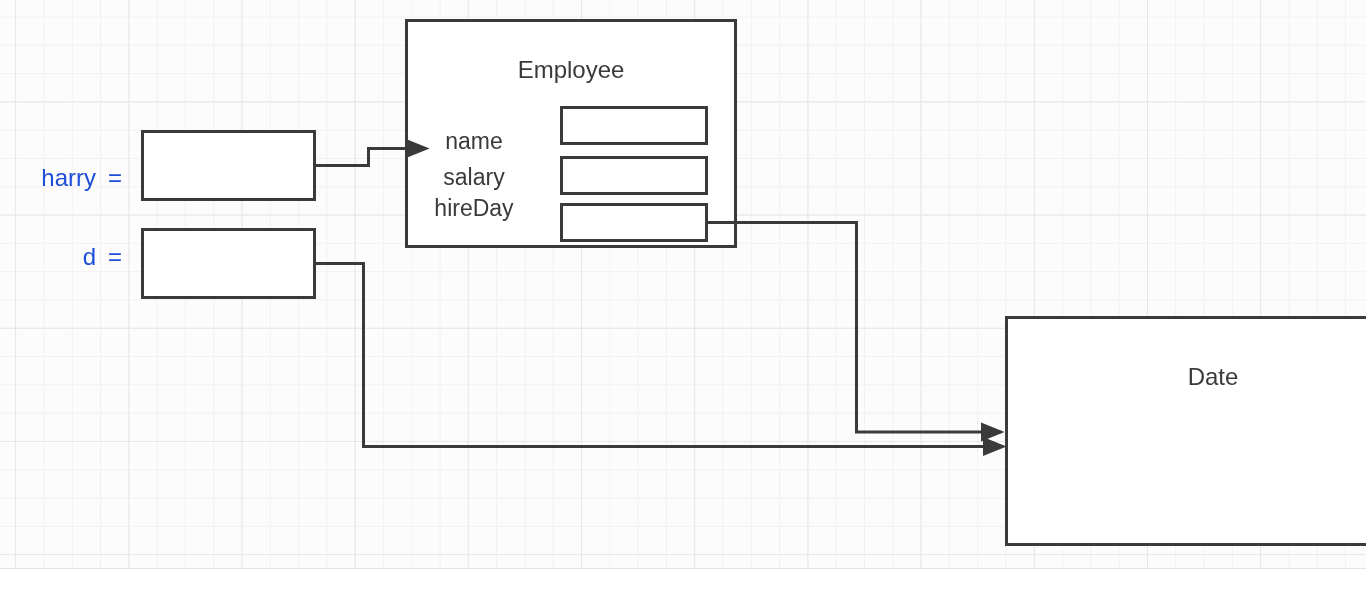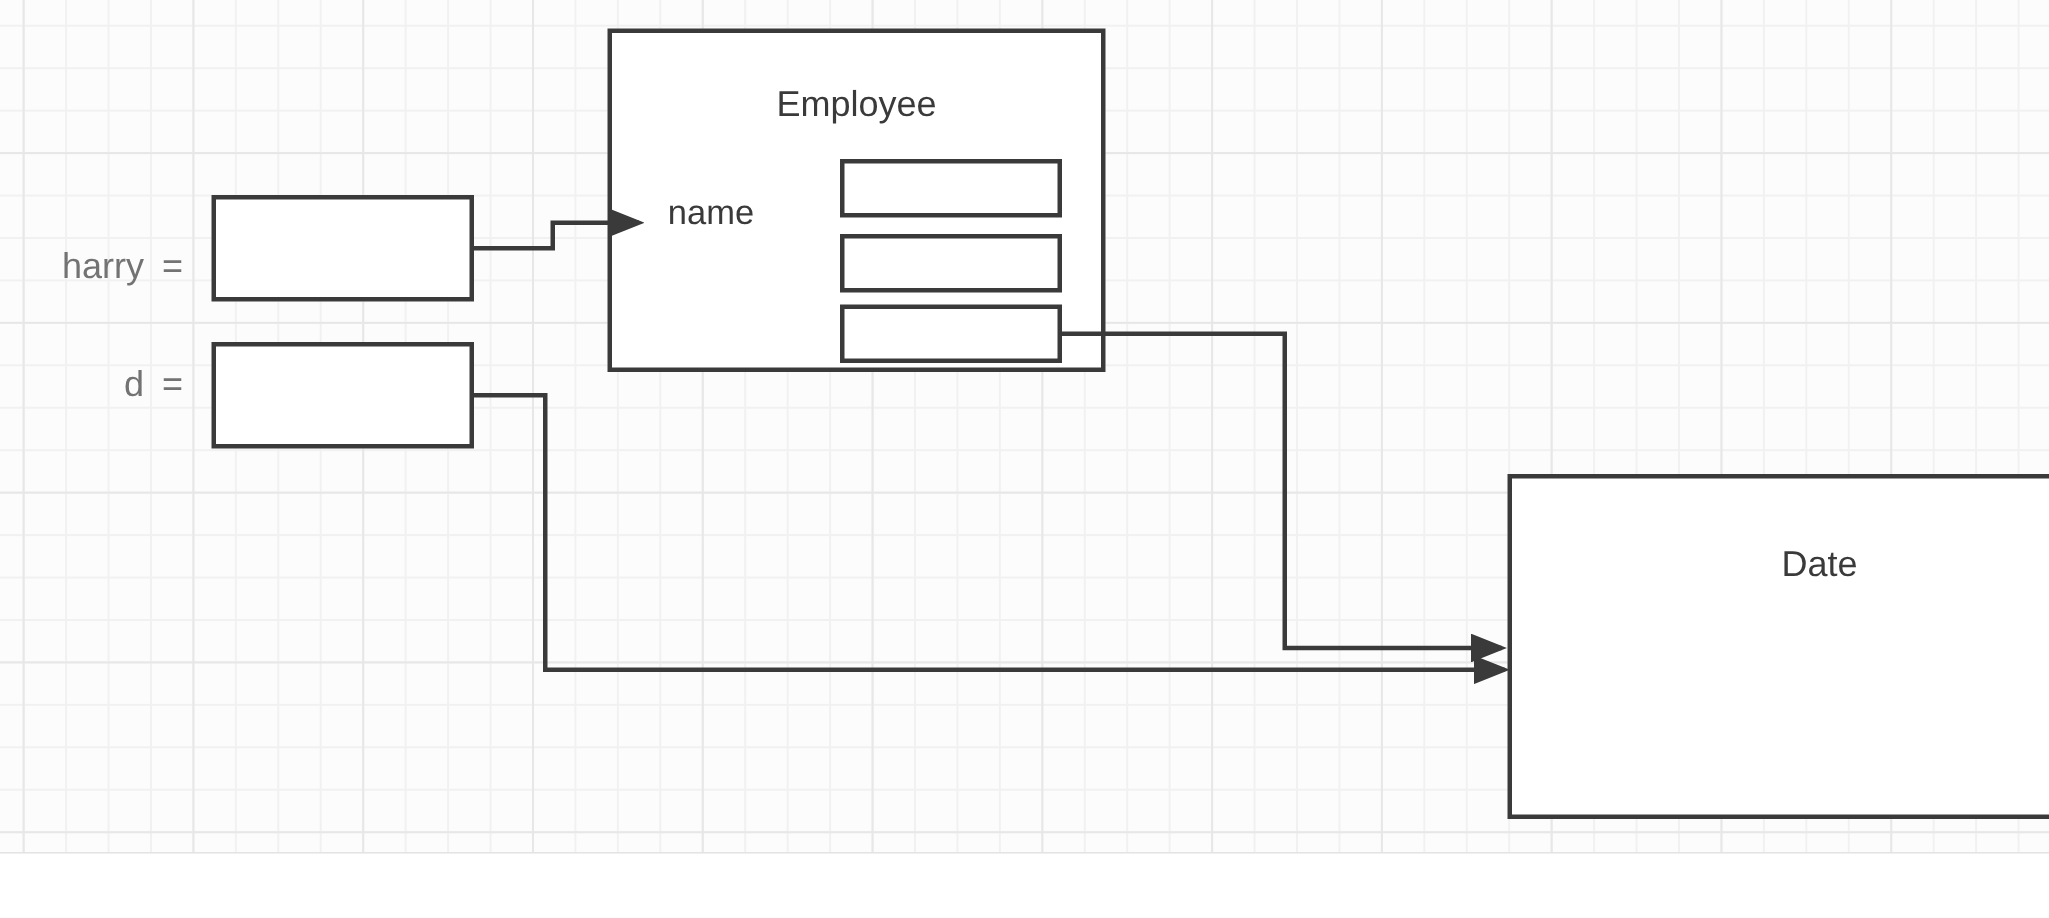--- a/index.html
+++ b/index.html
@@ -98,21 +98,21 @@
     left: 0;
     width: 122px;
     display: flex;
     justify-content: flex-end;
     align-items: baseline;
     gap: 12px;
     font-size: 24px;
     line-height: 26px;
     white-space: nowrap;
     z-index: 3;
-    color: #737373;
+    color: #1d4ed8;
     text-align: right;
   }
   .var-label.harry { top: 165px; }
   .var-label.d     { top: 244px; }
 
   .wires {
     position: absolute;
     left: 0; top: 0;
     z-index: 4;
   }
@@ -138,20 +138,22 @@
     <span>=</span>
   </div>
 
   <div class="shape var-box harry"></div>
   <div class="shape var-box d"></div>
 
   <div class="shape obj-box employee">
     <div class="obj-title">Employee</div>
   </div>
   <div class="field-label name">name</div>
+  <div class="field-label salary">salary</div>
+  <div class="field-label hireday">hireDay</div>
   <div class="field-slot s1"></div>
   <div class="field-slot s2"></div>
   <div class="field-slot s3"></div>
 
   <div class="shape obj-box date">
     <div class="obj-title">Date</div>
   </div>
 
   <svg class="wires" width="1366" height="612">
     <defs>

